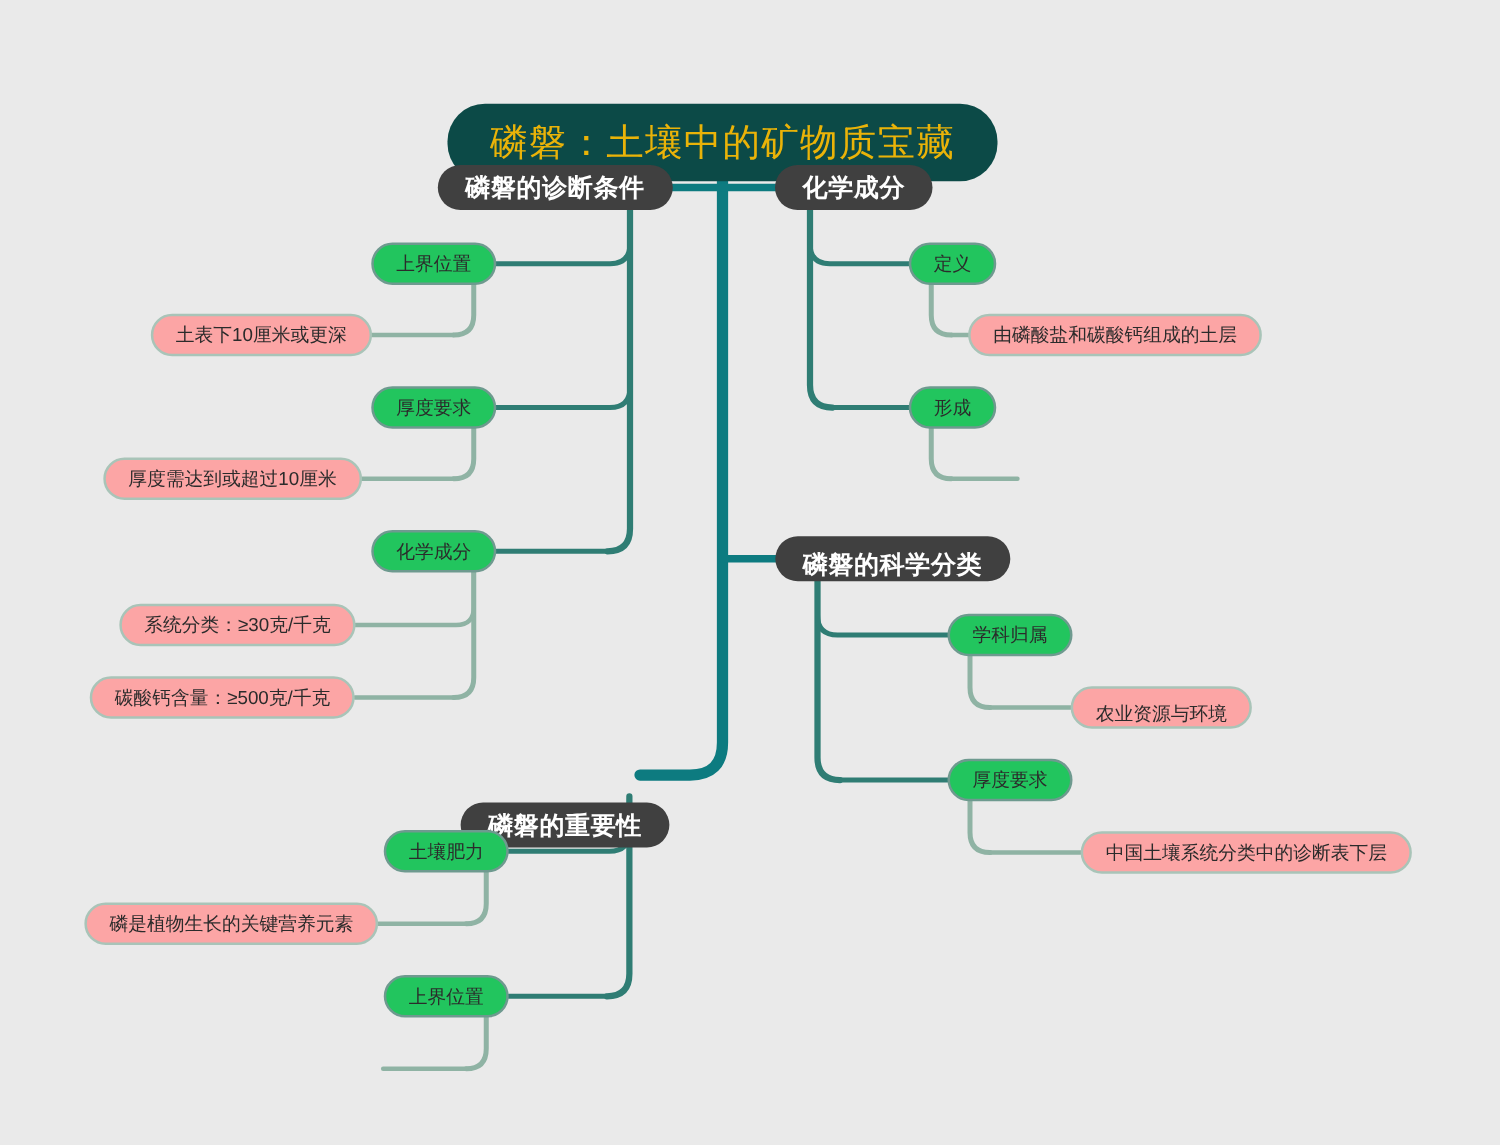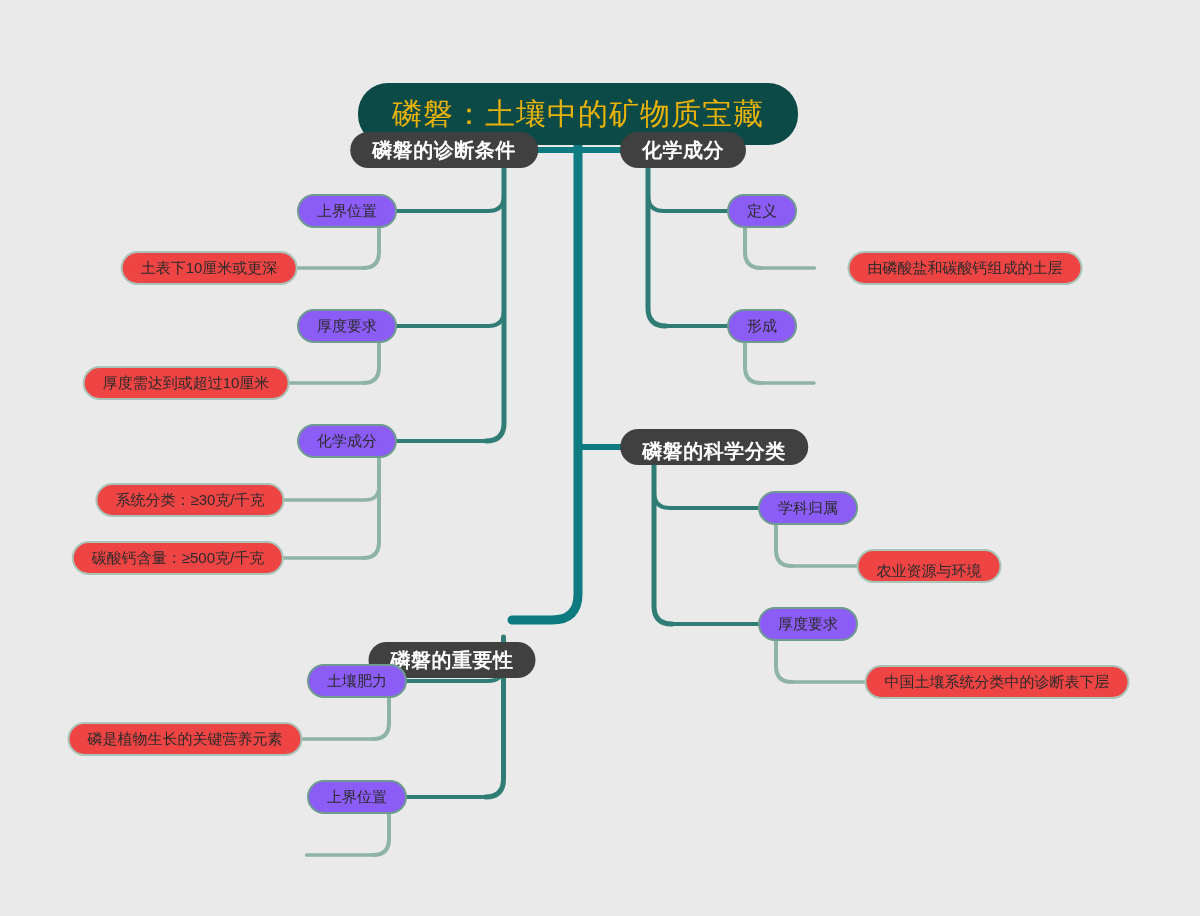--- a/index.html
+++ b/index.html
@@ -55,31 +55,31 @@
     color: #ffffff;
     border-radius: 20px;
     font-size: 20px;
     font-weight: 700;
     height: 36px;
     padding: 0 22px;
     letter-spacing: 0.5px;
   }
   
   .lvl3 {
-    background: #8b5cf6;
+    background: #22c55e;
     color: #2b2b2b;
     border: 2px solid #6e9a8f;
     border-radius: 18px;
     font-size: 15px;
     height: 34px;
     padding: 0 18px;
   }
   
   .lvl4 {
-    background: #ef4444;
+    background: #fca5a5;
     color: #2b2b2b;
     border: 2px solid #a9c4b8;
     border-radius: 18px;
     font-size: 15px;
     height: 34px;
     padding: 0 18px;
   }
 </style>
 </head>
 <body>
@@ -149,21 +149,21 @@
     </div>
     <div class="node lvl4" style="left: 178px; top: 558px;">
       <span>碳酸钙含量：≥500克/千克</span>
     </div>
     <div class="node lvl2" style="left: 683px; top: 150px;">
       <span>化学成分</span>
     </div>
     <div class="node lvl3" style="left: 762px; top: 211px;">
       <span>定义</span>
     </div>
-    <div class="node lvl4" style="left: 965px; top: 268px;">
+    <div class="node lvl4" style="left: 892px; top: 268px;">
       <span>由磷酸盐和碳酸钙组成的土层</span>
     </div>
     <div class="node lvl3" style="left: 762px; top: 326px;">
       <span>形成</span>
     </div>
     <div class="node lvl2" style="left: 714px; top: 447px; align-items: flex-end;">
       <span>磷磐的科学分类</span>
     </div>
     <div class="node lvl3" style="left: 808px; top: 508px;">
       <span>学科归属</span>

